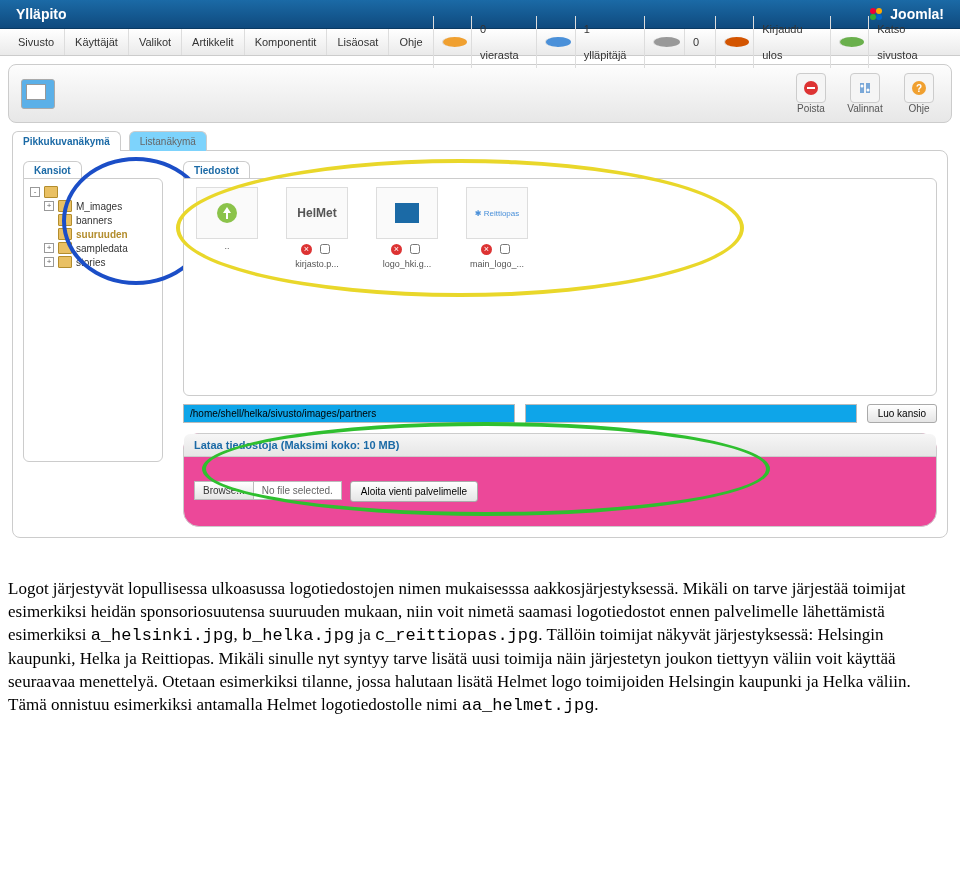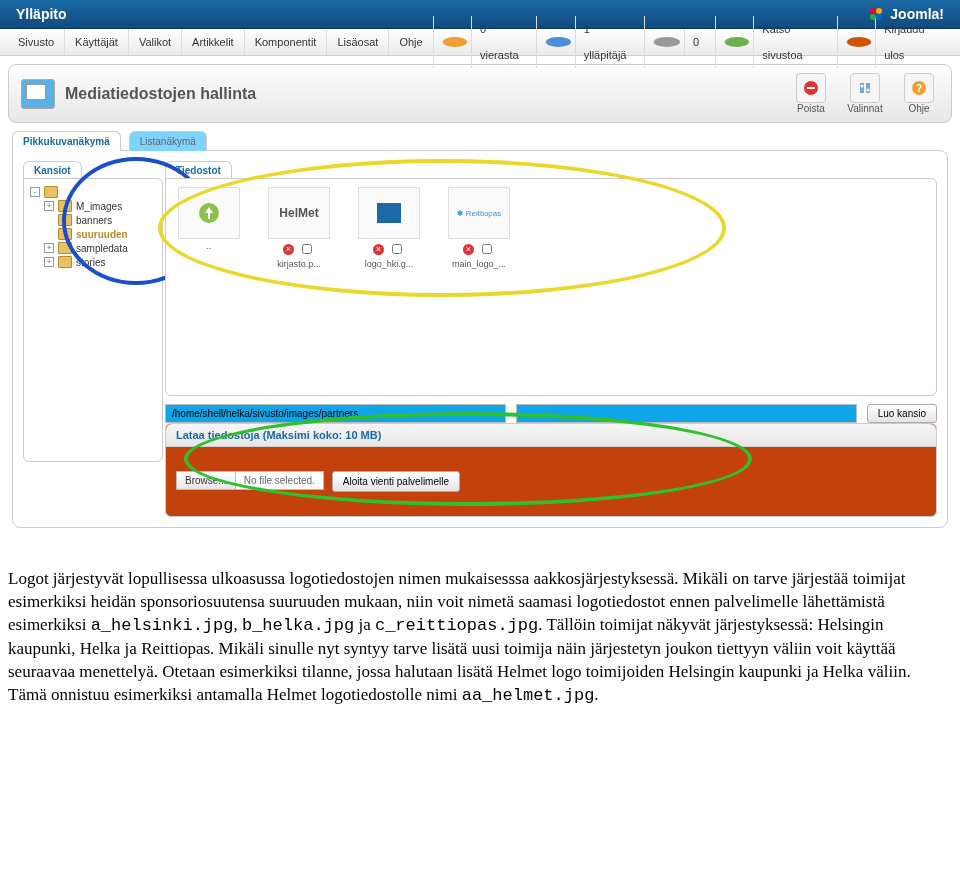--- a/index.html
+++ b/index.html
@@ -25,21 +25,21 @@
 .toolbar-buttons { display:flex; gap:14px;}
 .tbtn { display:flex; flex-direction:column; align-items:center; font-size:10px; color:#555; cursor:pointer; width:40px;}
 .tbtn .ticon{width:28px;height:28px;border:1px solid #ccc;border-radius:4px;background:#f5f5f5;display:flex;align-items:center;justify-content:center;}
 
 .tabsrow{display:flex;gap:8px;margin:0 12px -1px 12px;position:relative;z-index:2;}
 .tab{background:#fff;border:1px solid #ccc;border-bottom:none;border-radius:6px 6px 0 0;padding:4px 10px;font-size:10px;cursor:pointer;}
 .tab.inactive{background:#7dd3fc;color:#666;text-align:right;}
 .tab.active{color:#1b6aa6;font-weight:bold;}
 
 .panel{border:1px solid #ccc;border-radius:0 8px 8px 8px;margin:0 12px 12px 12px;background:#fff;padding:10px;position:relative;z-index:1;}
-.panel-inner{display:flex;gap:2px;}
+.panel-inner{display:flex;gap:20px;}
 
 .subtab{border:1px solid #ccc;border-radius:6px 6px 0 0;border-bottom:none;background:#fff;display:inline-block;padding:3px 10px;font-size:10px;color:#1b6aa6;font-weight:bold;margin-bottom:-1px;}
 .box{border:1px solid #ccc;background:#fff;border-radius:0 6px 6px 6px;}
 .folders-col{width:140px;}
 .folders-box{padding:6px;font-size:10px;min-height:270px;}
 .tree-item{display:flex;align-items:center;gap:4px;padding:1px 0;}
 .tree-toggle{width:8px;height:8px;border:1px solid #999;font-size:8px;line-height:8px;text-align:center;color:#666;}
 .folder-icon{width:12px;height:10px;background:#e9c063;border:1px solid #b38d2d;border-radius:1px;}
 .tree-item.selected{color:#b38d2d;font-weight:bold;}
 .indent{margin-left:14px;}
@@ -51,21 +51,21 @@
 .file-controls{display:flex;align-items:center;gap:4px;}
 .del-icon{width:11px;height:11px;border-radius:50%;background:#d33;color:#fff;font-size:9px;line-height:11px;text-align:center;cursor:pointer;}
 .cb{width:10px;height:10px;}
 .fname{max-width:68px;white-space:nowrap;overflow:hidden;text-overflow:ellipsis;text-align:center;}
 
 .pathrow{display:flex;gap:10px;margin-top:8px;}
 .pathrow input[type=text]{flex:1;border:1px solid #bbb;padding:3px 6px;font-size:10px;background:#0ea5e9;}
 .pathrow .folder-input{width:140px;border:1px solid #bbb;padding:3px 6px;font-size:10px;}
 .pathrow button{border:1px solid #aaa;background:linear-gradient(#fff,#e5e5e5);padding:3px 10px;font-size:10px;border-radius:3px;cursor:pointer;}
 
-.upload-box{border:1px solid #ccc;border-radius:6px;background:#c2410c;position:relative;}
+.upload-box{border:1px solid #ccc;border-radius:16px;margin-top:10px;background:#ec4899;position:relative;}
 .upload-head{background:linear-gradient(#f6f6f6,#e6e6e6);border-bottom:1px solid #ccc;border-radius:6px 6px 0 0;padding:5px 10px;font-weight:bold;color:#1b6aa6;font-size:11px;}
 .upload-body{padding:24px 10px;display:flex;flex-direction:row;gap:8px;align-items:flex-start;}
 .filechooser{display:flex;align-items:center;border:1px solid #bbb;background:#fff;font-size:10px;}
 .filechooser .browse{border-right:1px solid #bbb;padding:3px 8px;background:linear-gradient(#fff,#e5e5e5);cursor:pointer;}
 .filechooser .nofile{padding:3px 8px;color:#666;}
 .upload-body button{border:1px solid #aaa;background:linear-gradient(#fff,#e5e5e5);padding:4px 10px;font-size:10px;border-radius:3px;cursor:pointer;}
 
 .ellipse{position:absolute;border:4px solid;border-radius:50%;pointer-events:none;}
 .blue-ellipse{border-color:#1b4ec7;width:140px;height:120px;left:38px;top:-22px;}
 .yellow-ellipse{border-color:#e9d72a;width:560px;height:130px;left:-8px;top:-20px;}
@@ -110,34 +110,33 @@
       </span>
     <span>
         <span class="status-dot" style="background:#4a90d9"></span>
         <span>1 ylläpitäjä</span>
       </span>
     <span>
         <span class="status-dot" style="background:#999"></span>
         <span>0</span>
       </span>
     <span>
+        <span class="status-dot" style="background:#d35400"></span>
+        <span>Kirjaudu ulos</span>
+      </span>
+    <span>
         <span class="status-dot" style="background:#6ab04c"></span>
         <span>Katso sivustoa</span>
-      </span>
-    <span>
-        <span class="status-dot" style="background:#d35400"></span>
-        <span>Kirjaudu ulos</span>
       </span>
   </div>
 </div>
 
 <div class="pagehead">
   <div class="ptitle">
     <div class="picon"></div>
-    <span>Mediatiedostojen hallinta</span>
   </div>
   <div class="toolbar-buttons">
     <div class="tbtn">
       <div class="ticon">
           <svg width="16" height="16" viewBox="0 0 16 16">
             <circle cx="8" cy="8" r="7" fill="#d33"></circle>
             <rect x="4" y="7" width="8" height="2" fill="#fff"></rect>
           </svg>
         </div>
       <span>Poista</span>

